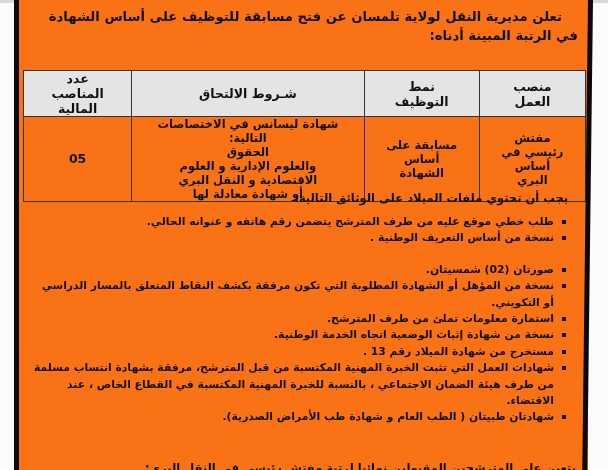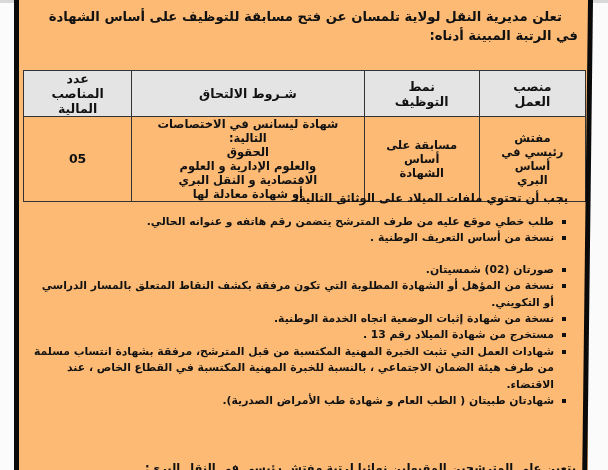--- a/index.html
+++ b/index.html
@@ -32,21 +32,21 @@
     left: 588px; top: 0;
     width: 5px; height: 470px;
     background: #0a0a0a;
     transform: skewX(-0.7deg);
     transform-origin: top left;
   }
   .page {
     position: absolute;
     left: 19px; top: 0;
     width: 569px; height: 470px;
-    background: #fdba74;
+    background: #f97316;
   }
   .intro {
     position: absolute;
     right: 10px;
     top: 7px;
     width: 548px;
     font-size: 13.2px;
     font-weight: bold;
     line-height: 19px;
     text-align: right;
@@ -158,20 +158,21 @@
     </tbody>
   </table>
 
   <div class="docs-heading">يجب أن تحتوي ملفات الميلاد على الوثائق التالية:</div>
 
   <ul class="docs">
     <li><span class="bullet"></span><span>طلب خطي موقع عليه من طرف المترشح يتضمن رقم هاتفه و عنوانه الحالي.</span></li>
     <li><span class="bullet"></span><span>نسخة من أساس التعريف الوطنية .</span></li>
     <li class="gap"><span class="bullet"></span><span>صورتان (02) شمسيتان.</span></li>
     <li><span class="bullet"></span><span>نسخة من المؤهل أو الشهادة المطلوبة التي تكون مرفقة بكشف النقاط المتعلق بالمسار الدراسي أو التكويني.</span></li>
+    <li><span class="bullet"></span><span>استمارة معلومات تملئ من طرف المترشح.</span></li>
     <li><span class="bullet"></span><span>نسخة من شهادة إثبات الوضعية اتجاه الخدمة الوطنية.</span></li>
     <li><span class="bullet"></span><span>مستخرج من شهادة الميلاد رقم 13 .</span></li>
     <li><span class="bullet"></span><span>شهادات العمل التي تثبت الخبرة المهنية المكتسبة من قبل المترشح، مرفقة بشهادة انتساب مسلمة من طرف هيئة الضمان الاجتماعي ، بالنسبة للخبرة المهنية المكتسبة في القطاع الخاص ، عند الاقتضاء.</span></li>
     <li><span class="bullet"></span><span>شهادتان طبيتان ( الطب العام و شهادة طب الأمراض الصدرية).</span></li>
   </ul>
 
   <div class="footer-line">يتعين على المترشحين المقبولين نهائيا لرتبة مفتش رئيسي في النقل البري:</div>
 </div>
 
 <div class="frame-left"></div>

